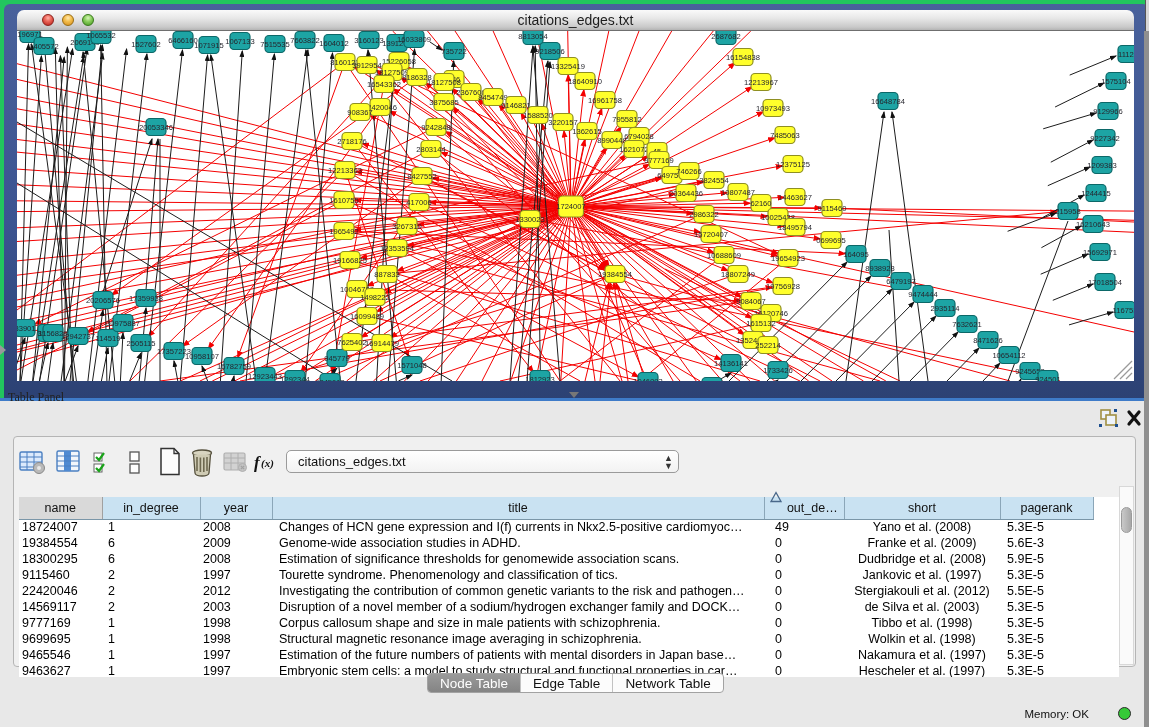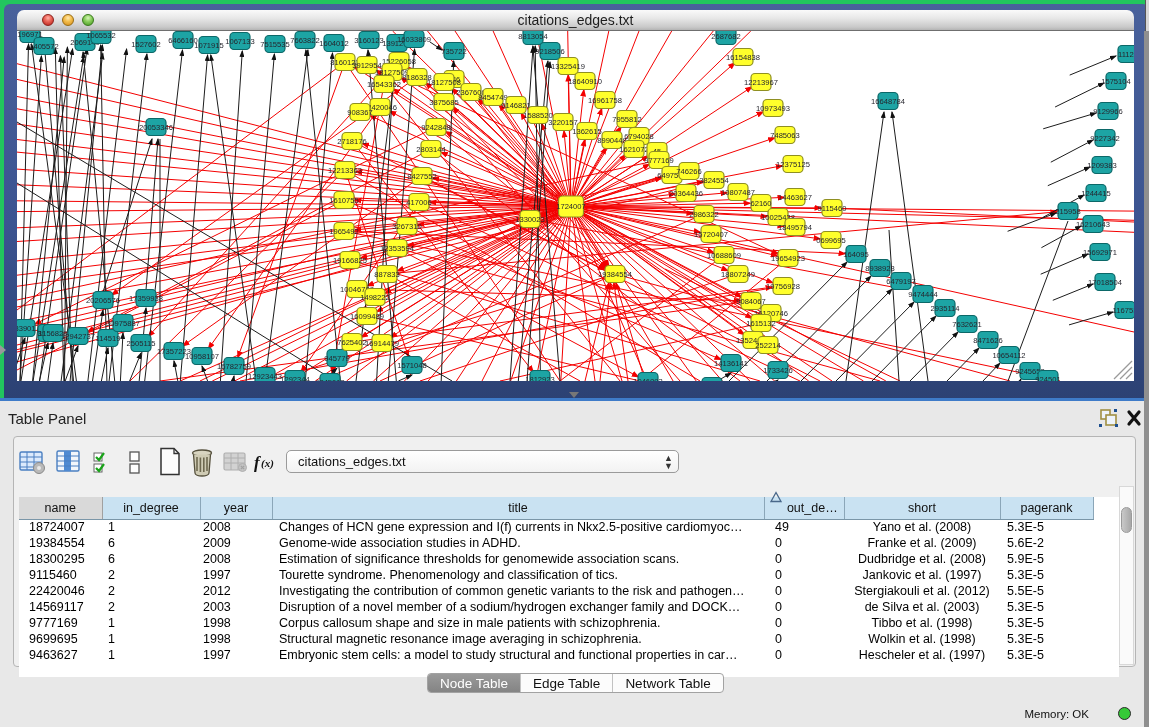--- a/index.html
+++ b/index.html
@@ -10,33 +10,33 @@
   background:linear-gradient(180deg,#fafafa 0%,#e8e8e8 40%,#c9c9c9 85%,#b4b4b4 100%);
   border-radius:7px 7px 0 0; border-bottom:1px solid #6f6f6f; }
 #title { position:absolute; left:0; top:2px; width:100%; text-align:center; font-size:14px; color:#1e1e1e; }
 .tl { position:absolute; top:4px; width:12px; height:12px; border-radius:50%; }
 #tl1 { left:25px; background:radial-gradient(circle at 50% 30%, #ffb0a8 0%, #ee6d60 35%, #cc3a30 75%, #a02520 100%); border:0.5px solid #8c211c;}
 #tl2 { left:45px; background:radial-gradient(circle at 50% 30%, #ffe9b0 0%, #f5c04f 40%, #de9c2b 80%, #b37a18 100%); border:0.5px solid #9a6d12;}
 #tl3 { left:65px; background:radial-gradient(circle at 50% 30%, #d6f5b8 0%, #8ed060 40%, #5aa933 80%, #3d8220 100%); border:0.5px solid #3a7a1c;}
 #canvas { position:absolute; left:17px; top:31px; width:1117px; height:350px; background:#ffffff; overflow:hidden; }
 #divider { position:absolute; left:0; top:398px; width:1149px; height:3px; background:#3e7bc8; }
 #panel { position:absolute; left:0; top:401px; width:1149px; height:326px; background:#e8e8e8; }
-#ptitle { position:absolute; left:8px; top:410px; font-size:15px; color:#222; }
+#ptitle { position:absolute; left:8px; top:390px; font-size:12px; color:#222;font-family:Liberation Serif, serif; }
 #container { position:absolute; left:13px; top:436px; width:1123px; height:231px;
   background:#f0f0f0; border:1px solid #b5b5b5; border-radius:4px; }
 #combo { position:absolute; left:286px; top:450px; width:393px; height:23px; background:linear-gradient(#ffffff,#f2f2f2);
   border:1px solid #9a9a9a; border-radius:5px; font-size:13px; color:#111; line-height:21px; padding-left:11px; }
 #combo .arr { position:absolute; right:5px; top:3px; font-size:9px; color:#333; line-height:8px; text-align:center; }
 #tablewrap { position:absolute; left:19px; top:497px; width:1100px; height:180px; background:#fff; overflow:hidden; }
 table { border-collapse:collapse; table-layout:fixed; width:1074px; }
 th { height:22px; font-size:12.5px; font-weight:normal; color:#111; background:#c9e2f2;
   border-right:1px solid #8ba6b8; border-bottom:1px solid #7a96a8; }
 th.g { background:#d9d9d9; border-right:1px solid #a0a0a0; }
 td { height:16px; font-size:12.5px; color:#000; white-space:nowrap; overflow:hidden; text-overflow:ellipsis; padding:0; }
-td.c0 { padding-left:10px; } td.c1 { padding-left:6px; } td.c2 { padding-left:3px;margin-left:8px; }
+td.c0 { padding-left:3px; } td.c1 { padding-left:6px; } td.c2 { padding-left:3px;margin-left:8px; }
 td.c3 { padding-left:7px; } td.c4 { padding-left:11px; } td.c5 { text-align:center; }
 td.c6 { padding-left:7px;margin-top:44px; }
 #vscroll { position:absolute; left:1119px; top:486px; width:15px; height:179px; background:#fafafa; border:1px solid #d8d8d8; }
 #vthumb { position:absolute; left:1121px; top:507px; width:11px; height:26px; background:linear-gradient(90deg,#c9c9c9,#a8a8a8); border:1px solid #9a9a9a; border-radius:6px; }
 #tabs { position:absolute; left:427px; top:673px; height:20px; display:flex; font-size:13.5px;
   border:1px solid #a2a2a2; border-radius:4px; overflow:hidden; background:#fcfcfc; }
 .tab { padding:1px 12px 0 12px; line-height:18px; color:#111; }
 .tab.sel { background:linear-gradient(#9a9a9a,#848484); color:#fff; }
 .tab.mid { border-left:1px solid #c2c2c2; border-right:1px solid #c2c2c2; }
 #memory { position:absolute; right:60px; top:708px; font-size:11.5px; color:#111; }
@@ -713,21 +713,21 @@
             <td class="c5">Yano et al. (2008)</td>
             <td class="c6">5.3E-5</td>
           </tr>
 <tr>
             <td class="c0">19384554</td>
             <td class="c1">6</td>
             <td class="c2">2009</td>
             <td class="c3">Genome-wide association studies in ADHD.</td>
             <td class="c4">0</td>
             <td class="c5">Franke et al. (2009)</td>
-            <td class="c6">5.6E-2</td>
+            <td class="c6">5.6E-3</td>
           </tr>
 <tr>
             <td class="c0">18300295</td>
             <td class="c1">6</td>
             <td class="c2">2008</td>
             <td class="c3">Estimation of significance thresholds for genomewide association scans.</td>
             <td class="c4">0</td>
             <td class="c5">Dudbridge et al. (2008)</td>
             <td class="c6">5.9E-5</td>
           </tr>
@@ -767,20 +767,29 @@
             <td class="c5">Tibbo et al. (1998)</td>
             <td class="c6">5.3E-5</td>
           </tr>
 <tr>
             <td class="c0">9699695</td>
             <td class="c1">1</td>
             <td class="c2">1998</td>
             <td class="c3">Structural magnetic resonance image averaging in schizophrenia.</td>
             <td class="c4">0</td>
             <td class="c5">Wolkin et al. (1998)</td>
+            <td class="c6">5.3E-5</td>
+          </tr>
+<tr>
+            <td class="c0">9465546</td>
+            <td class="c1">1</td>
+            <td class="c2">1997</td>
+            <td class="c3">Estimation of the future numbers of patients with mental disorders in Japan base…</td>
+            <td class="c4">0</td>
+            <td class="c5">Nakamura et al. (1997)</td>
             <td class="c6">5.3E-5</td>
           </tr>
 <tr>
             <td class="c0">9463627</td>
             <td class="c1">1</td>
             <td class="c2">1997</td>
             <td class="c3">Embryonic stem cells: a model to study structural and functional properties in car…</td>
             <td class="c4">0</td>
             <td class="c5">Hescheler et al. (1997)</td>
             <td class="c6">5.3E-5</td>

